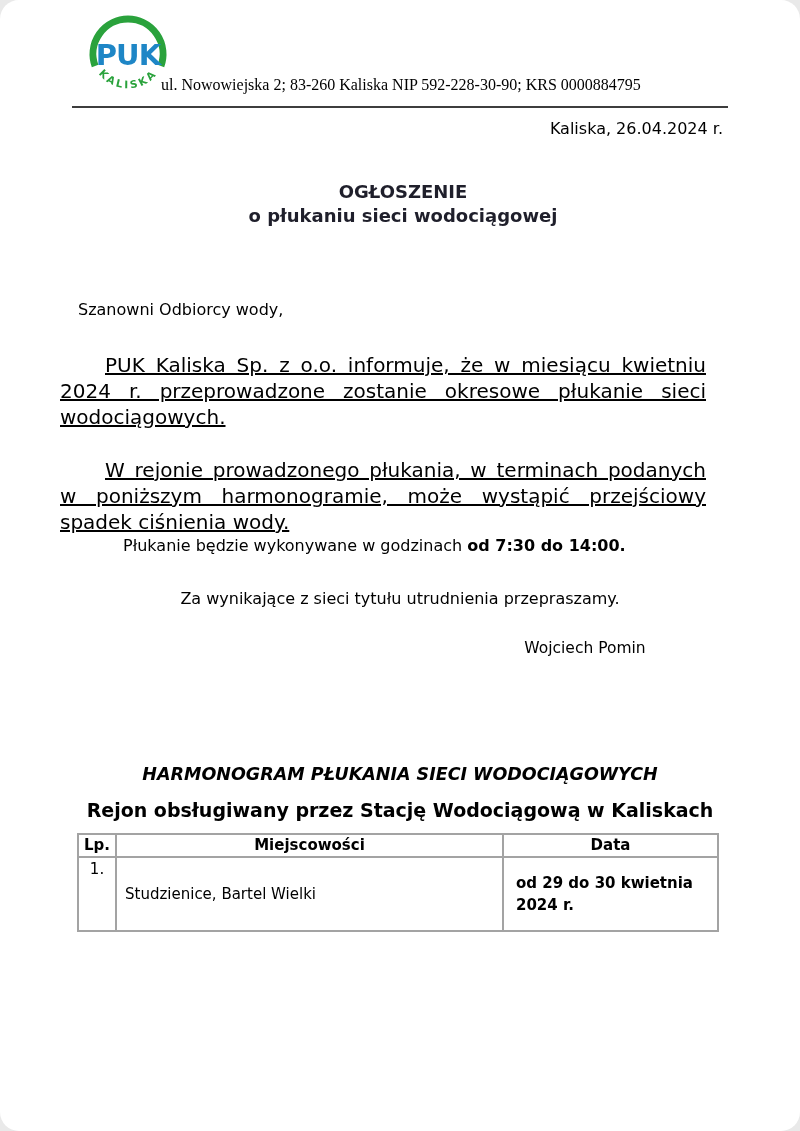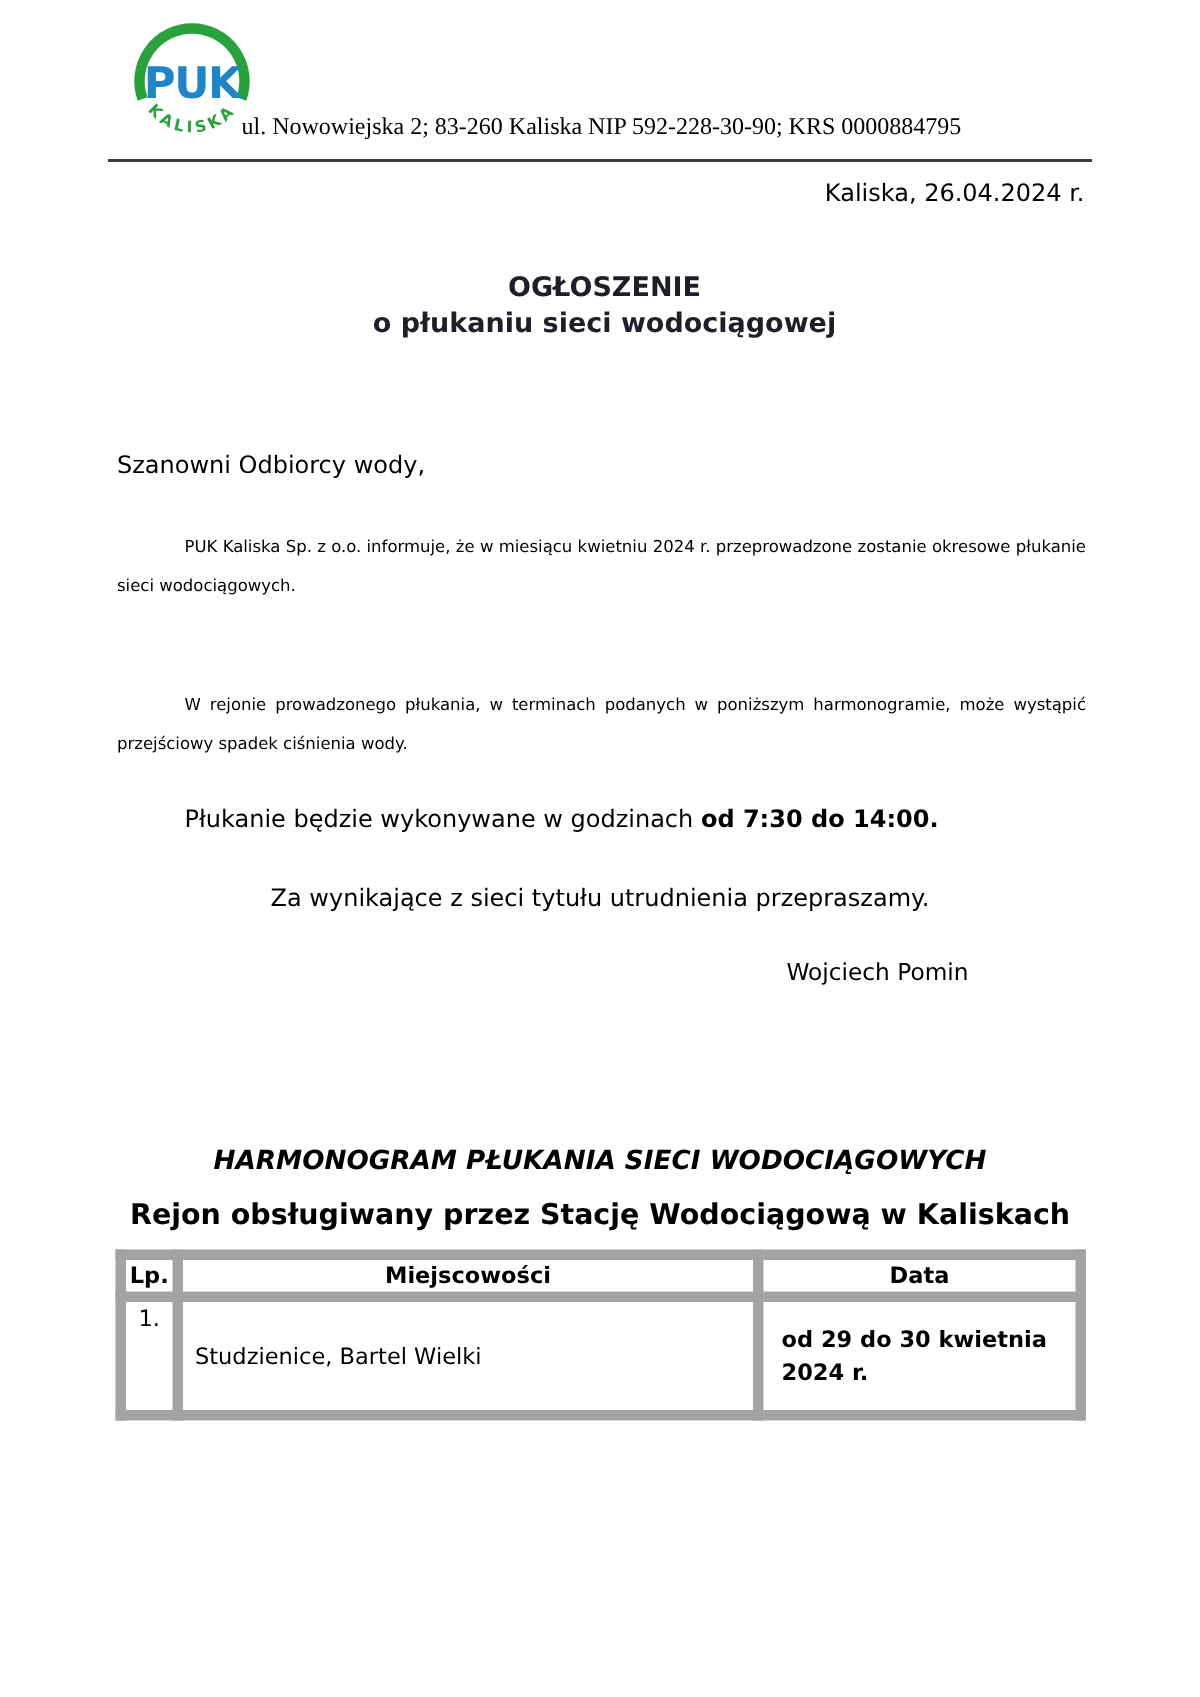--- a/index.html
+++ b/index.html
@@ -5,20 +5,21 @@
   html, body { margin: 0; padding: 0; background: #e9e9e9; }
   .page {
     position: relative;
     width: 800px;
     height: 1131px;
     margin: 0 auto;
     background: #ffffff;
     font-family: "DejaVu Sans", sans-serif;
     color: #000000;
     overflow: hidden;
+    border-radius: 19px;
   }
 
   
   .logo {
     position: absolute;
     left: 80px; top: 12px;
     width: 96px; height: 100px;
   }
   .company-name {
     position: absolute;
@@ -63,25 +64,26 @@
   }
 
   
   .salutation {
     position: absolute;
     left: 78px; top: 300px;
     font-size: 16px;
   }
   .para {
     position: absolute;
-    left: 78px; width: 646px;
-    font-size: 11px;
+    left: 60px; width: 646px;
+    font-size: 20px;
     line-height: 26px;
     text-align: justify;
     text-indent: 45px;
+    text-decoration: underline;
   }
   .para-1 { top: 352px; }
   .para-2 { top: 457px; }
   .hours-line {
     position: absolute;
     left: 78px; top: 533px; width: 646px;
     font-size: 16px;
     line-height: 26px;
     text-indent: 45px;
   }
@@ -120,21 +122,21 @@
   }
   table.schedule-table {
     position: absolute;
     left: 77px; top: 833px;
     width: 640px;
     border-collapse: collapse;
     table-layout: fixed;
     font-size: 15px;
   }
   .schedule-table th, .schedule-table td {
-    border: 7px solid #a3a3a3;
+    border: 2px solid #a3a3a3;
     padding: 0;
   }
   .schedule-table th {
     font-weight: bold;
     text-align: center;
     height: 21px;
     line-height: 21px;
   }
   .col-lp   { width: 38px; }
   .col-city { width: 387px; }

